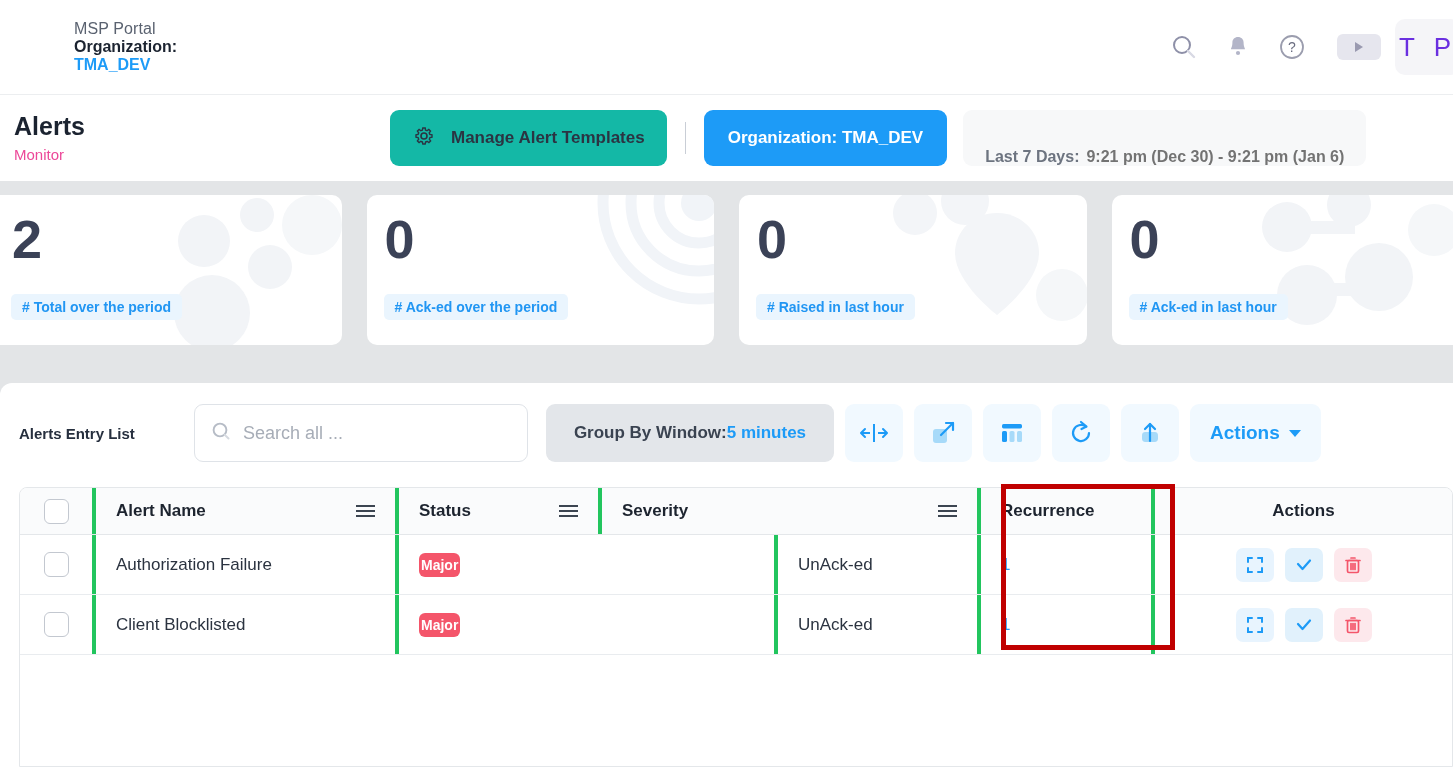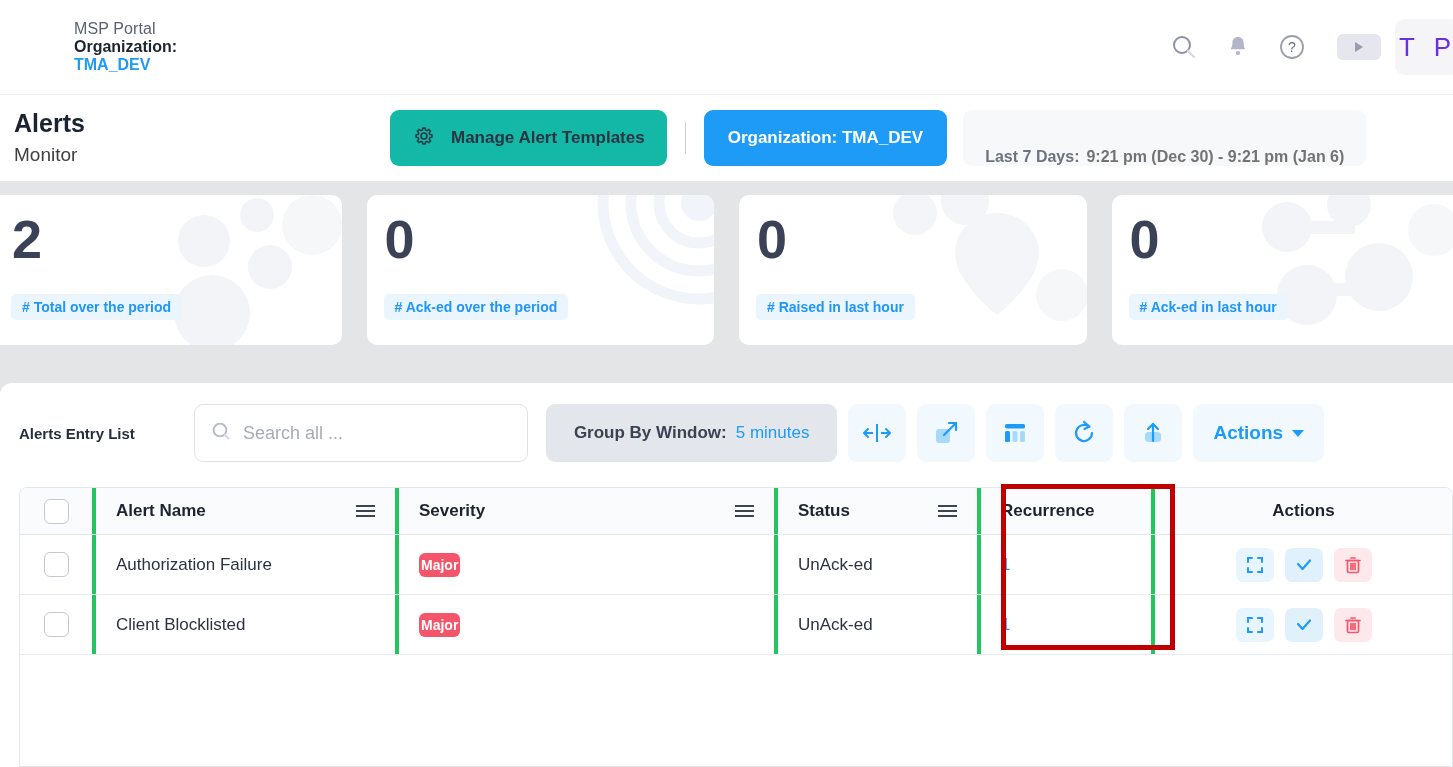--- a/index.html
+++ b/index.html
@@ -39,21 +39,21 @@
     font-size: 26px; letter-spacing: 6px; color: #6a2fe0;
     margin-right: -8px;
   }
   
   .subheader {
     position: absolute; top: 95px; left: 0; width: 1453px; height: 86px;
     background: #ffffff; display: flex; align-items: center;
   }
   .page-title-wrap { padding-left: 14px; width: 390px; }
   .page-title { font-size: 25px; font-weight: bold; color: #1b2330; line-height: 1.1; }
-  .page-sub { font-size: 19px; color: #404040; margin-top: 6px; }
+  .page-sub { font-size: 15px; color: #ec4899; margin-top: 6px; }
   .mat-btn {
     height: 56px; background: #14b8a6; border-radius: 9px;
     display: flex; align-items: center; padding: 0 22px; gap: 15px;
     font-size: 17px; font-weight: bold; color: #2b3442; cursor: pointer;
   }
   .vdiv { width: 1px; height: 32px; background: #c9ced6; margin: 0 18px; }
   .org-btn {
     height: 56px; background: #1d9bf7; border-radius: 9px;
     display: flex; align-items: center; padding: 0 24px;
     font-size: 17px; font-weight: bold; color: #ffffff; cursor: pointer;
@@ -100,21 +100,21 @@
     border: 1px solid #dfe3e8; border-radius: 9px;
     display: flex; align-items: center; padding: 0 16px; gap: 12px;
   }
   .search-placeholder { font-size: 18px; color: #a7adb7; }
   .group-btn {
     height: 58px; background: #e3e6ea; border-radius: 9px; margin-left: 18px;
     display: flex; align-items: center; padding: 0 28px;
     font-size: 17px; cursor: pointer;
   }
   .group-label { color: #3a4351; font-weight: bold; }
-  .group-value { color: #1d9bf7; font-weight: normal; margin-left: 9px; }
+  .group-value { color: #1d9bf7; font-weight: bold; margin-left: 0; }
   .ibtn {
     width: 58px; height: 58px; background: #f1f9ff; border-radius: 9px;
     margin-left: 11px; display: flex; align-items: center; justify-content: center;
     cursor: pointer;
   }
   .actions-btn {
     height: 58px; background: #f1f9ff; border-radius: 9px; margin-left: 11px;
     display: flex; align-items: center; padding: 0 20px; gap: 9px;
     font-size: 19px; font-weight: bold; color: #1d9bf7; cursor: pointer;
   }
@@ -347,30 +347,30 @@
       <div class="cbox"></div>
     </div>
     <div class="gcell c-name">
       <span class="hlabel">Alert Name</span>
       <span class="menu-icon">
           <span></span>
           <span></span>
           <span></span>
         </span>
     </div>
+    <div class="gcell c-stat">
+      <span class="hlabel">Status</span>
+      <span class="menu-icon">
+          <span></span>
+          <span></span>
+          <span></span>
+        </span>
+    </div>
     <div class="gcell c-sev">
       <span class="hlabel">Severity</span>
-      <span class="menu-icon">
-          <span></span>
-          <span></span>
-          <span></span>
-        </span>
-    </div>
-    <div class="gcell c-stat">
-      <span class="hlabel">Status</span>
       <span class="menu-icon">
           <span></span>
           <span></span>
           <span></span>
         </span>
     </div>
     <div class="gcell c-rec">
       <span class="hlabel">Recurrence</span>
     </div>
     <div class="gcell c-act nob c-act-head">

